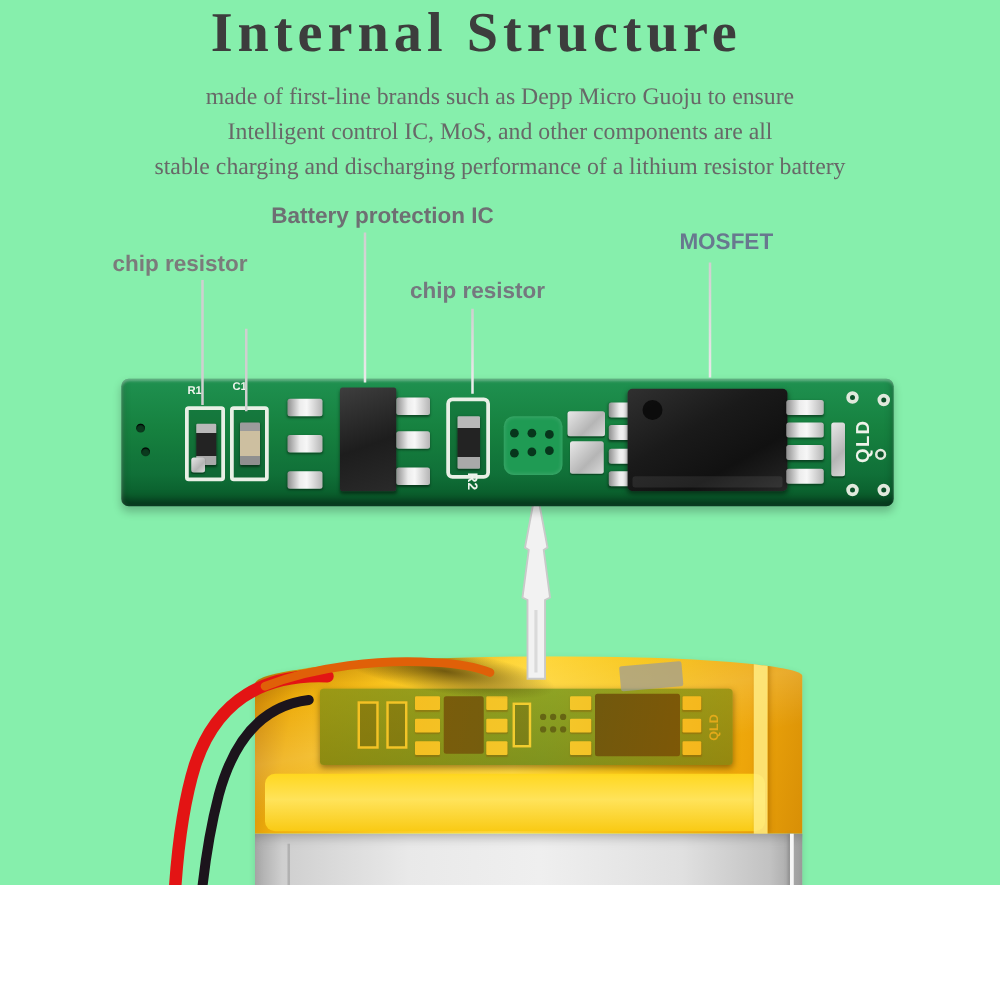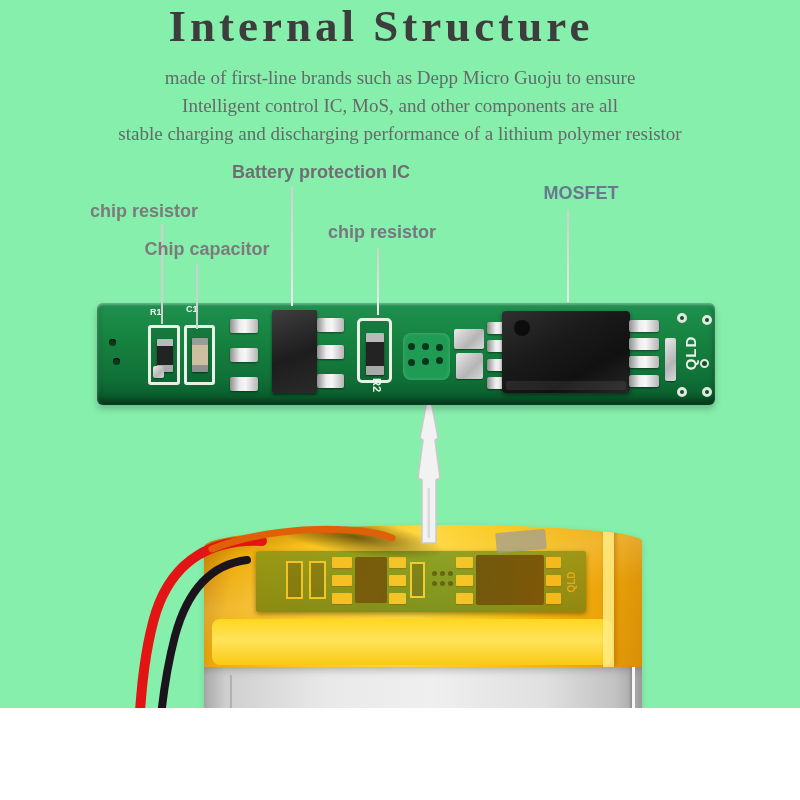--- a/index.html
+++ b/index.html
@@ -11,21 +11,21 @@
          font-family:"Liberation Serif","DejaVu Serif",serif;font-weight:bold;
          font-size:45px;letter-spacing:4px;color:#3d3d3d;white-space:nowrap;}
   .desc{position:absolute;top:64px;left:0;width:800px;text-align:center;
         font-family:"Liberation Serif","DejaVu Serif",serif;font-size:19px;
         line-height:28px;color:#686868;}
   .desc div{white-space:nowrap;}
 
   
   .ann{position:absolute;transform:translateX(-50%);font-weight:bold;font-size:18px;
        color:#7b7b7b;white-space:nowrap;z-index:7;}
-  .ann.bpic{left:321px;top:162px;color:#6e6f73;text-align:center;}
+  .ann.bpic{left:306px;top:162px;color:#6e6f73;text-align:center;}
   .ann.crl{left:144px;top:201px;}
   .ann.cc{left:207px;top:239px;}
   .ann.crr{left:382px;top:222px;color:#75787f;}
   .ann.mos{left:581px;top:183px;color:#68788f;}
   .leader{position:absolute;width:2px;background:#cfcfcf;z-index:6;}
   .ld1{left:161px;top:224px;height:100px;}
   .ld2{left:196px;top:263px;height:66px;}
   .ld3{left:291px;top:186px;height:120px;background:linear-gradient(#cfcfcf,#e9e9e9);}
   .ld4{left:377px;top:247px;height:68px;background:linear-gradient(#cfcfcf,#eee);}
   .ld5{left:567px;top:210px;height:92px;background:linear-gradient(#cfcfcf,#e9e9e9);}
@@ -111,26 +111,25 @@
 </style>
 </head>
 <body>
 
 <div class="stage">
 
   <div class="title">Internal Structure</div>
   <div class="desc">
     <div>made of first-line brands such as Depp Micro Guoju to ensure</div>
     <div>Intelligent control IC, MoS, and other components are all</div>
-    <div>stable charging and discharging performance of a lithium polymer resistor</div>
+    <div>stable charging and discharging performance of a lithium resistor battery</div>
   </div>
 
   <div class="ann bpic">Battery protection IC</div>
   <div class="ann crl">chip resistor</div>
-  <div class="ann cc">Chip capacitor</div>
   <div class="ann crr">chip resistor</div>
   <div class="ann mos">MOSFET</div>
   <div class="leader ld1"></div>
   <div class="leader ld2"></div>
   <div class="leader ld3"></div>
   <div class="leader ld4"></div>
   <div class="leader ld5"></div>
 
   <div class="pcb">
     <div class="hole" style="left:12px;top:36px;width:7px;height:7px;"></div>

